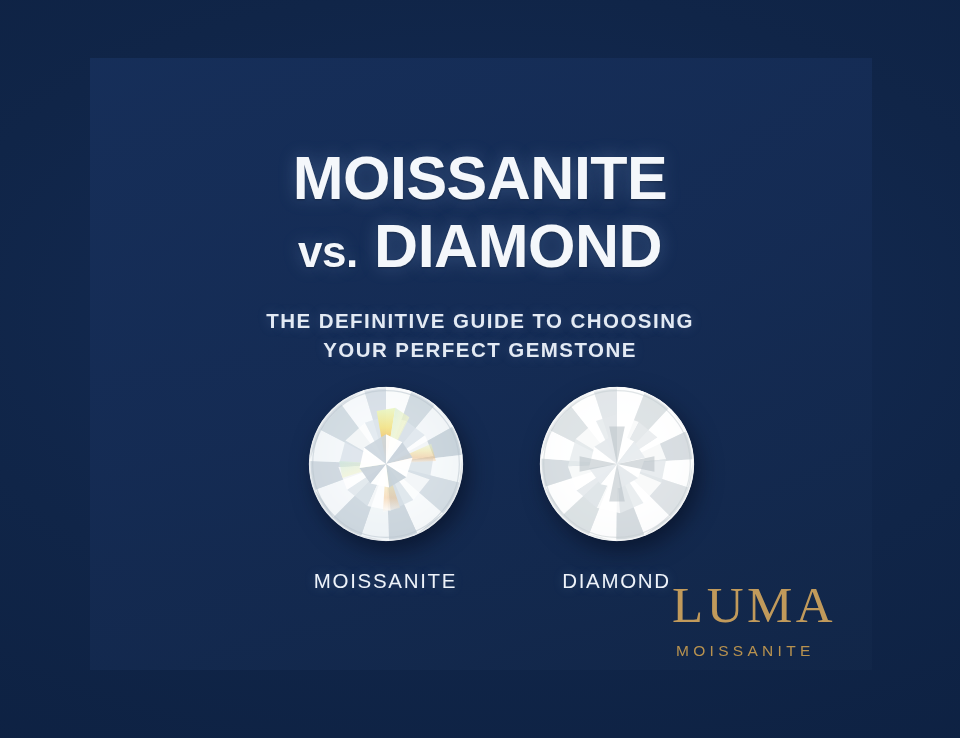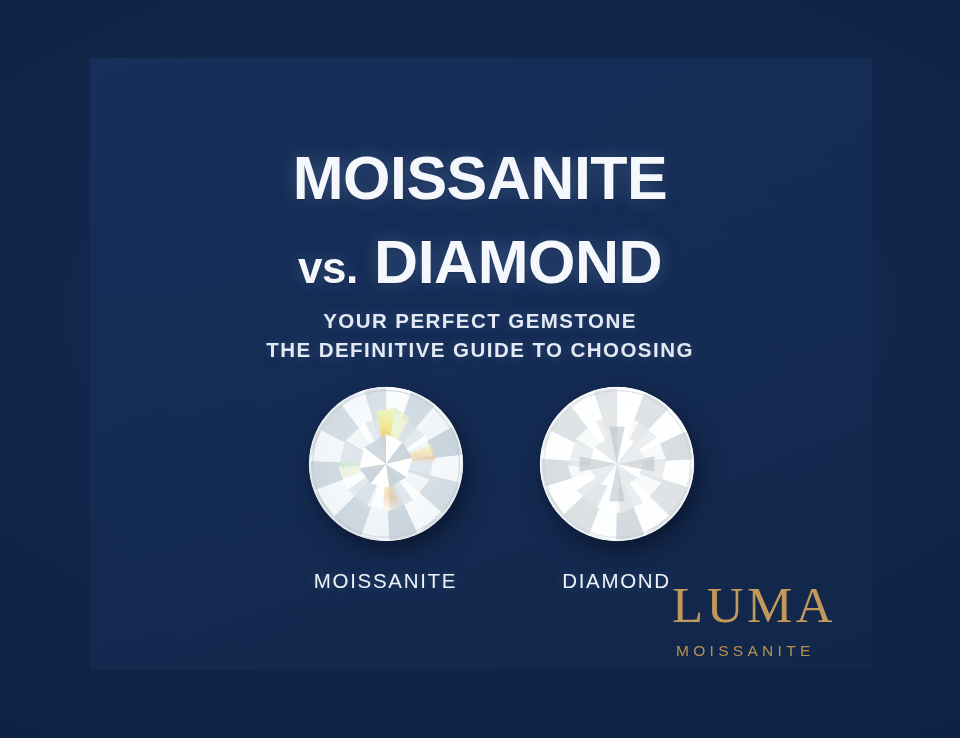--- a/index.html
+++ b/index.html
@@ -50,21 +50,21 @@
     letter-spacing: -0.5px;
     line-height: 1.0;
     text-shadow: 0 0 18px rgba(140,175,225,.30), 0 1px 2px rgba(0,0,0,.35);
     white-space: nowrap;
   }
 
   #headline-line1 { font-size: 61px; }
 
   #headline-line2 {
     font-size: 61px;
-    margin-top: 23px;
+    margin-top: 7px;
   }
 
   #headline-vs {
     font-size: 44px;
     font-weight: bold;
     letter-spacing: -0.5px;
   }
 
   
   #subtitle-block {
@@ -154,22 +154,22 @@
 <div id="poster">
 
   <div id="inner-panel"></div>
 
   <div id="headline-block">
     <div class="hl-line" id="headline-line1">MOISSANITE</div>
     <div class="hl-line" id="headline-line2"><span id="headline-vs">vs.</span>&nbsp;<span>DIAMOND</span></div>
   </div>
 
   <div id="subtitle-block">
+    <div class="sub-line">THE DEFINITIVE GUIDE TO CHOOSING</div>
     <div class="sub-line">YOUR PERFECT GEMSTONE</div>
-    <div class="sub-line">THE DEFINITIVE GUIDE TO CHOOSING</div>
   </div>
 
   <div id="gems">
 
     <div class="gem-col">
       <div class="gem">
         <svg viewBox="0 0 200 200">
           <defs>
             <radialGradient id="mBody" cx="50%" cy="45%" r="58%">
               <stop offset="0%" stop-color="#ffffff"></stop>

